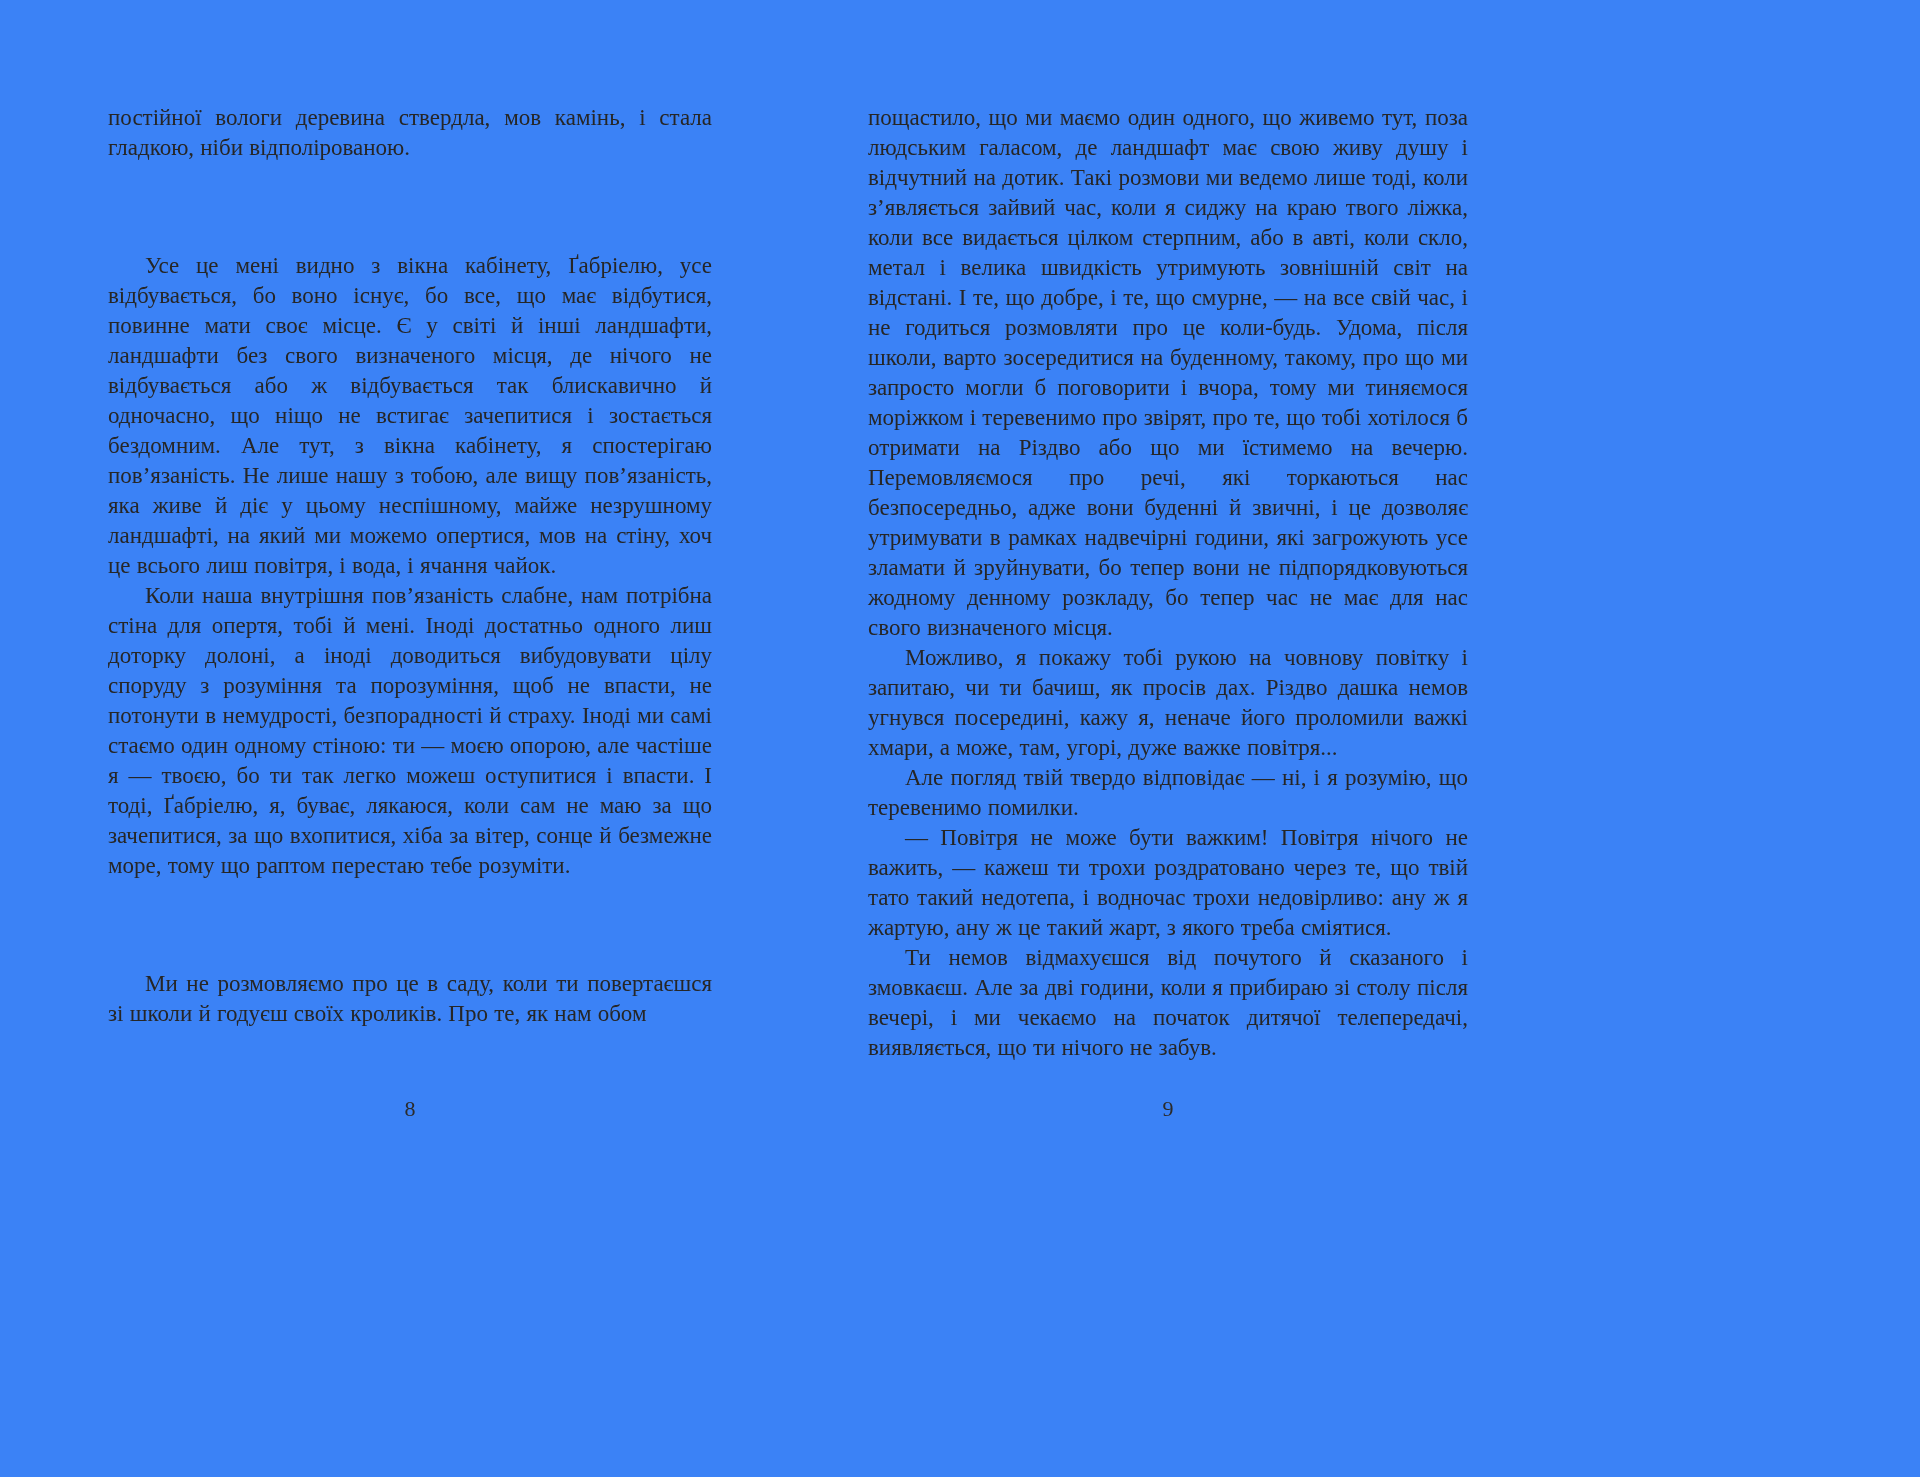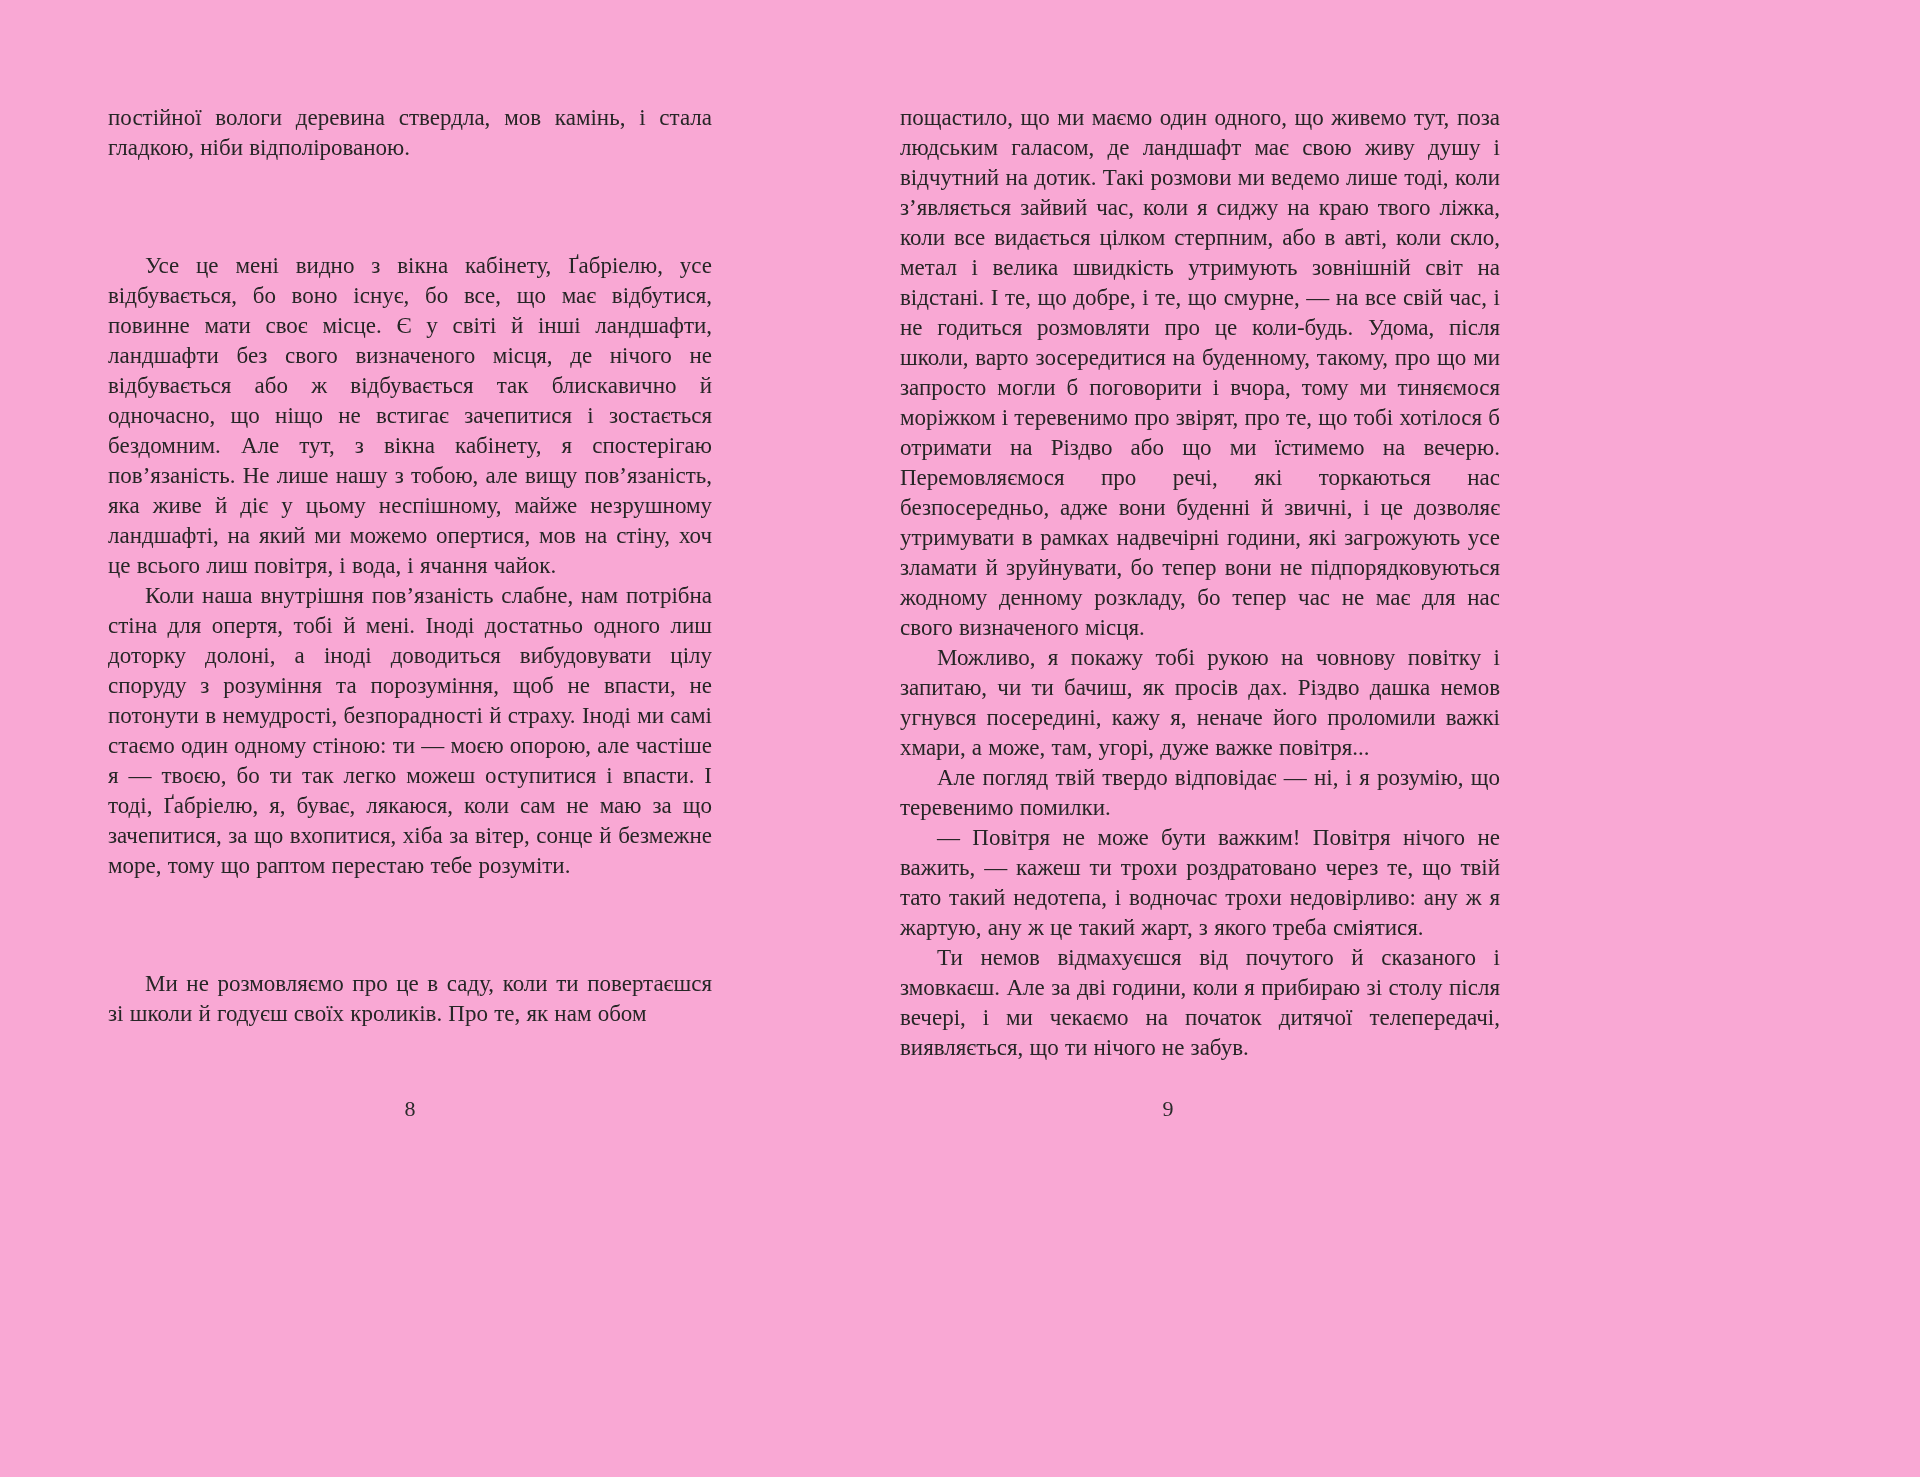--- a/index.html
+++ b/index.html
@@ -11,34 +11,33 @@
     height: 1477px;
     position: relative;
     background: #ffffff;
     font-family: "Liberation Serif", serif;
     color: #262626;
     overflow: hidden;
   }
   .spread {
     position: absolute;
     inset: 0;
-    background: #f9a8d4;
+    background: #3b82f6;
   }
   .page-column {
     position: absolute;
     top: 103px;
   }
   .page-column--left {
     left: 108px;
     width: 604px;
   }
   .page-column--right {
     left: 868px;
     width: 600px;
-    margin-left: 32px;
   }
   .page-column p {
     margin: 0;
     font-size: 23px;
     line-height: 30px;
     text-align: justify;
     hyphens: auto;
     -webkit-hyphens: auto;
     word-spacing: 0.02em;
   }

